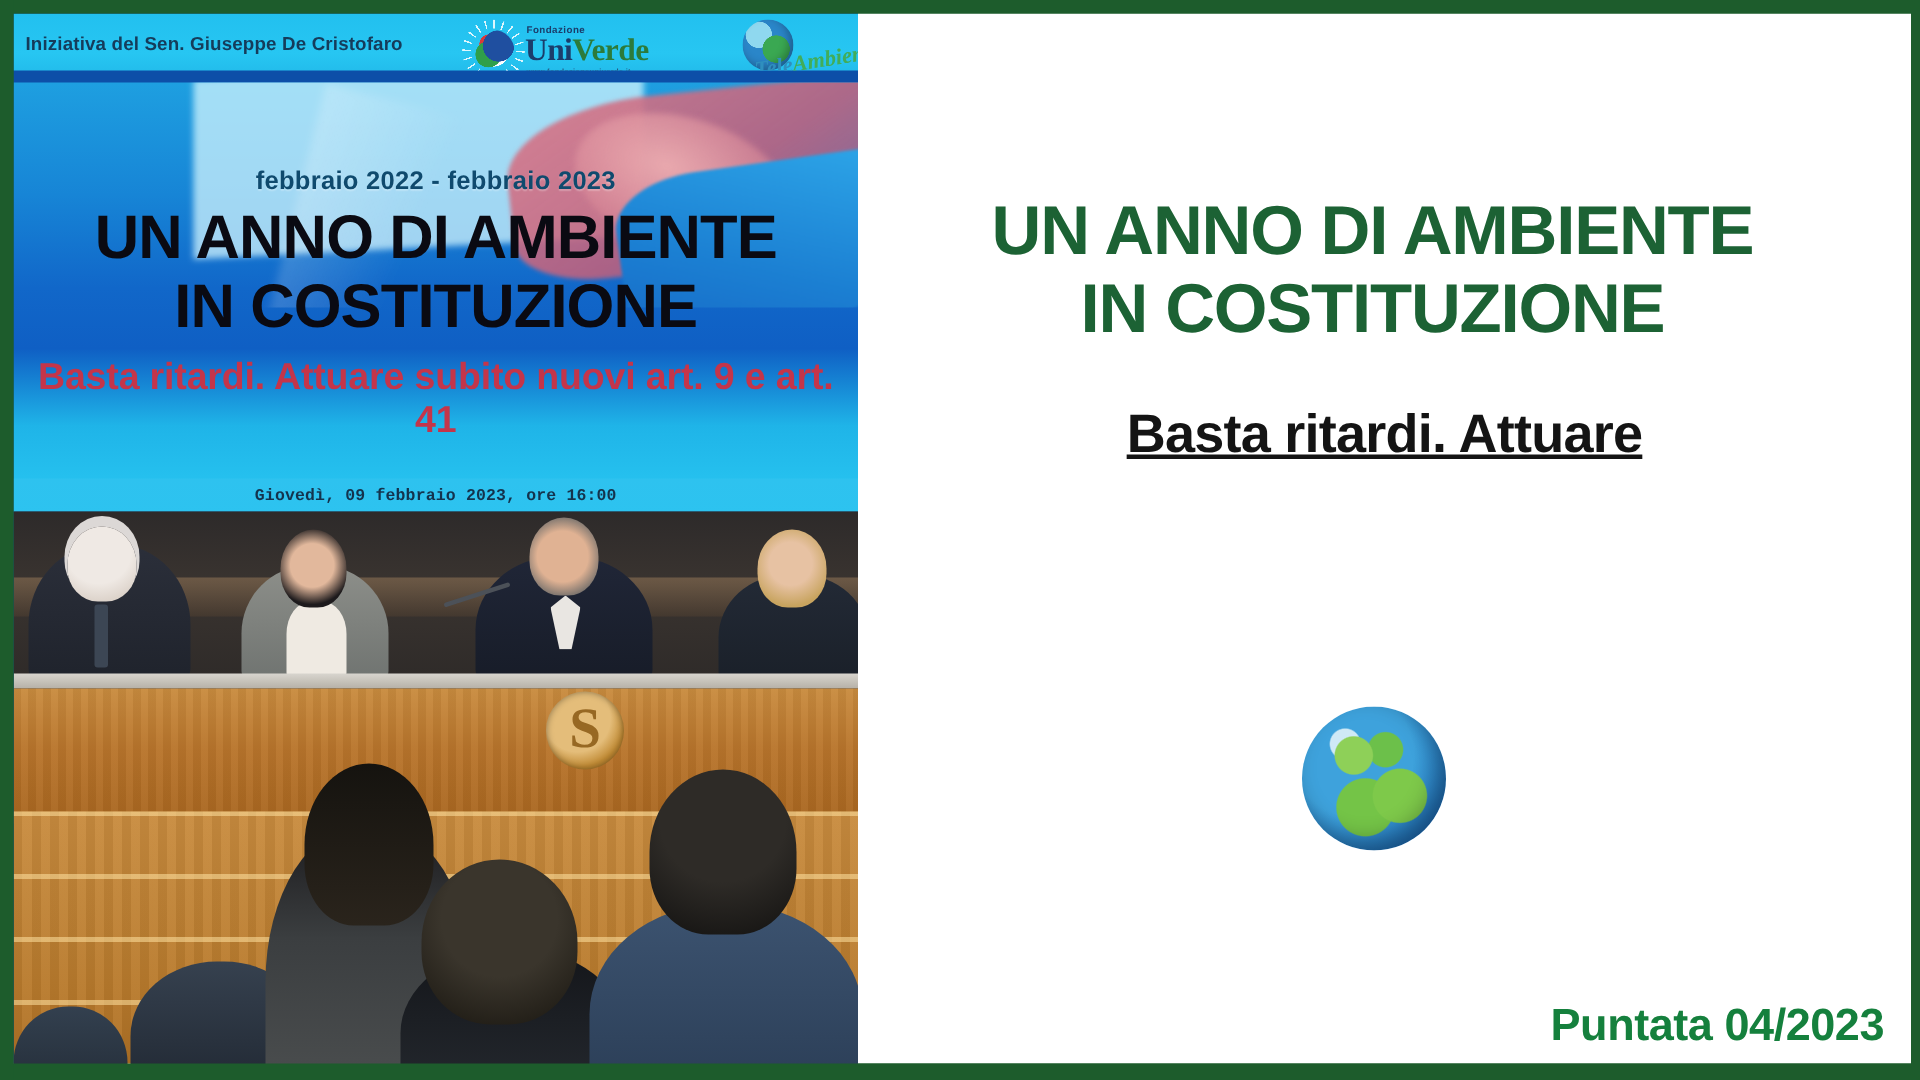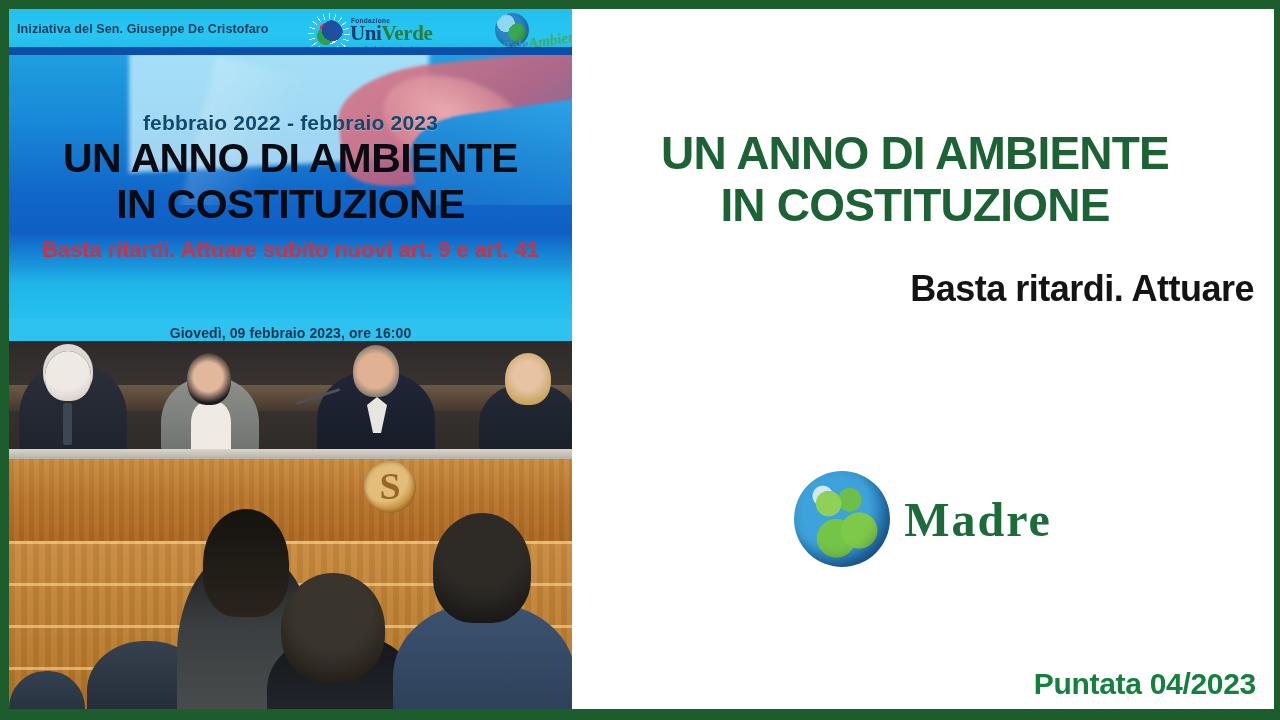--- a/index.html
+++ b/index.html
@@ -204,61 +204,62 @@
     width: 120px; height: 220px;
     background: linear-gradient(100deg, rgba(255,255,255,.22) 0%, rgba(255,255,255,0) 60%);
     transform: rotate(14deg);
     filter: blur(3px);
   }
 
   .poster-dates {
     position: absolute;
     left: 0; right: 0; top: 56px;
     text-align: center;
-    font-size: 21px;
+    font-size: 17px;
     font-weight: 700;
     color: #0f4a6e;
     letter-spacing: .2px;
     text-shadow: 0 1px 1px rgba(255,255,255,.25);
   }
   .poster-title {
     position: absolute;
     left: 0; right: 0; top: 80px;
     text-align: center;
     font-size: 41px;
     line-height: 46px;
     font-weight: 700;
     color: #0a0a12;
     letter-spacing: -.6px;
   }
   .poster-subtitle {
     position: absolute;
     left: 0; right: 0; top: 182px;
     text-align: center;
-    font-size: 22px;
+    font-size: 25px;
     font-weight: 700;
     color: #c4354a;
     letter-spacing: -.1px;
   }
 
   .poster-info {
     position: absolute;
     left: 0; top: 264px;
     width: 100%;
     height: 68px;
     background: linear-gradient(180deg,#2ec2ef 0%, #2ac5f1 100%);
     text-align: center;
     padding-top: 6px;
     box-sizing: border-box;
   }
   .info-l1 {
-    font-size: 14px;
+    font-size: 11px;
     font-weight: 700;
     color: #14334d;
     letter-spacing: .1px;
+    font-family: Liberation Mono, monospace;
   }
 
   
   .photo {
     position: absolute;
     left: 0; top: 332px;
     width: 100%;
     height: 370px;
     overflow: hidden;
     background: #2a2f36;
@@ -344,26 +345,27 @@
     font-size: 46px;
     line-height: 52px;
     font-weight: 700;
     color: #1c6234;
     letter-spacing: -.8px;
   }
   .main-subtitle {
     position: absolute;
     left: 20px; right: 20px;
     top: 255px;
-    text-align: right;
+    text-align: center;
     font-size: 36px;
     line-height: 49px;
     font-weight: 700;
     color: #141414;
     letter-spacing: -.5px;
+    text-decoration: underline;
   }
 
   .brand {
     position: absolute;
     left: 0; right: 0;
     top: 462px;
     display: flex;
     align-items: center;
     justify-content: center;
     gap: 14px;
@@ -510,21 +512,20 @@
       <div>IN COSTITUZIONE</div>
     </div>
 
     <div class="main-subtitle">
       <div>Basta ritardi. Attuare</div>
     </div>
 
     <div class="brand">
       <div class="brand-globe"></div>
       <div class="brand-text">
-        <span>Madre</span>
       </div>
     </div>
 
     <div class="episode">Puntata 04/2023</div>
   </div>
 
   <div class="frame-top"></div>
   <div class="frame-bottom"></div>
   <div class="frame-left"></div>
   <div class="frame-right"></div>

